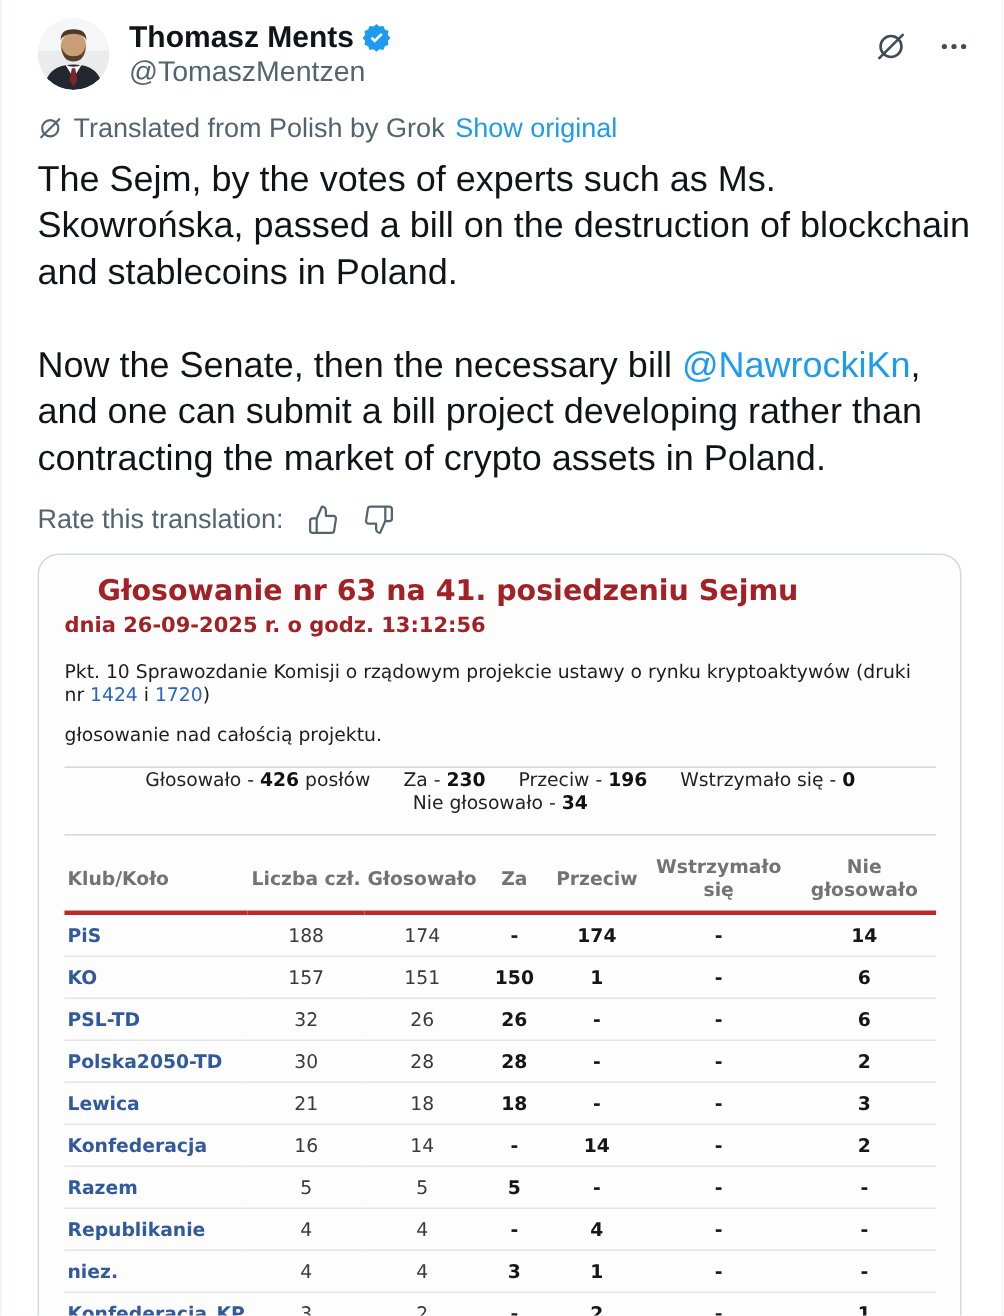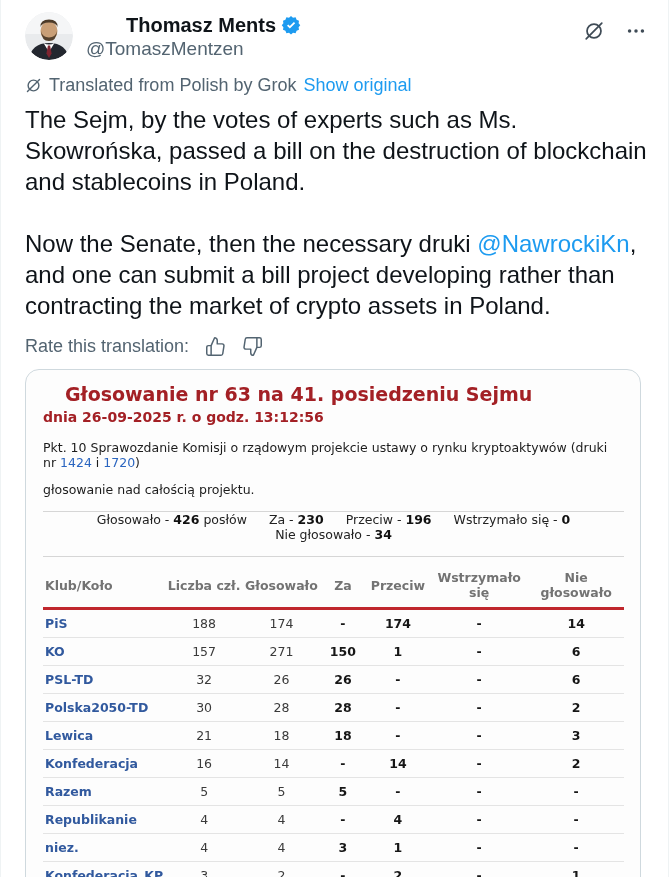--- a/index.html
+++ b/index.html
@@ -5,21 +5,21 @@
   html,body{margin:0;padding:0;}
   body{
     width:669px;height:877px;overflow:hidden;background:#ffffff;
     font-family:"Liberation Sans",sans-serif;color:#0f1419;
     border-left:1px solid #eff3f4;border-right:1px solid #eff3f4;box-sizing:border-box;
   }
   .tweet{padding:12px 13px 0 24px;}
   .header-row{display:flex;align-items:flex-start;}
   .avatar{width:48px;height:48px;border-radius:50%;overflow:hidden;flex:0 0 48px;cursor:pointer;}
   .name-block{margin-left:13px;padding-top:1px;}
-  .name-line{display:flex;align-items:center;gap:5px;font-weight:bold;font-size:20px;line-height:24px;margin-left:40px;}
+  .name-line{display:flex;align-items:center;gap:5px;font-weight:bold;font-size:20px;line-height:24px;}
   .badge-icon{width:20px;height:20px;display:inline-block;}
   .handle{font-size:19px;color:#536471;line-height:23px;}
   .header-icons{margin-left:auto;display:flex;gap:20px;align-items:center;padding-top:8px;padding-right:8px;color:#3f4b56;}
   .hicon{width:22px;height:22px;cursor:pointer;}
   .translate-row{margin-top:15px;display:flex;align-items:center;gap:7px;font-size:18px;color:#536471;}
   .grok-small{width:17px;height:17px;}
   .show-original{color:#1d9bf0;cursor:pointer;}
   .tweet-text{font-size:24px;line-height:31px;margin-top:8px;}
   .tweet-text p{margin:0;}
   .tweet-text p + p{margin-top:31px;}
@@ -112,21 +112,21 @@
         <circle cx="12" cy="12" r="7.6"></circle>
         <line x1="3.5" y1="20.5" x2="20.5" y2="3.5"></line>
       </svg>
     </span>
     <span>Translated from Polish by Grok</span>
     <span class="show-original">Show original</span>
   </div>
 
   <div class="tweet-text">
     <p><span>The Sejm, by the votes of experts such as Ms. Skowrońska, passed a bill on the destruction of blockchain and stablecoins in Poland.</span></p>
-    <p><span>Now the Senate, then the necessary druki </span><a class="mention">@NawrockiKn</a><span>, and one can submit a bill project developing rather than contracting the market of crypto assets in Poland.</span></p>
+    <p><span>Now the Senate, then the necessary bill </span><a class="mention">@NawrockiKn</a><span>, and one can submit a bill project developing rather than contracting the market of crypto assets in Poland.</span></p>
   </div>
 
   <div class="rate-row">
     <span>Rate this translation:</span>
     <span class="thumb">
       <svg viewBox="0 0 24 24" width="21" height="21" fill="none" stroke="#536471" stroke-width="1.7" stroke-linejoin="round">
         <path d="M14 9V5a3 3 0 0 0-3-3l-4 9v11h11.28a2 2 0 0 0 2-1.7l1.38-9a2 2 0 0 0-2-2.3zM7 22H4a2 2 0 0 1-2-2v-7a2 2 0 0 1 2-2h3"></path>
       </svg>
     </span>
     <span class="thumb">
@@ -179,21 +179,21 @@
             <td class="c1">188</td>
             <td class="c2">174</td>
             <td class="c3">-</td>
             <td class="c4">174</td>
             <td class="c5">-</td>
             <td class="c6">14</td>
           </tr>
           <tr>
             <td class="c0 party">KO</td>
             <td class="c1">157</td>
-            <td class="c2">271</td>
+            <td class="c2">151</td>
             <td class="c3">150</td>
             <td class="c4">1</td>
             <td class="c5">-</td>
             <td class="c6">6</td>
           </tr>
           <tr>
             <td class="c0 party">PSL-TD</td>
             <td class="c1">32</td>
             <td class="c2">26</td>
             <td class="c3">26</td>

